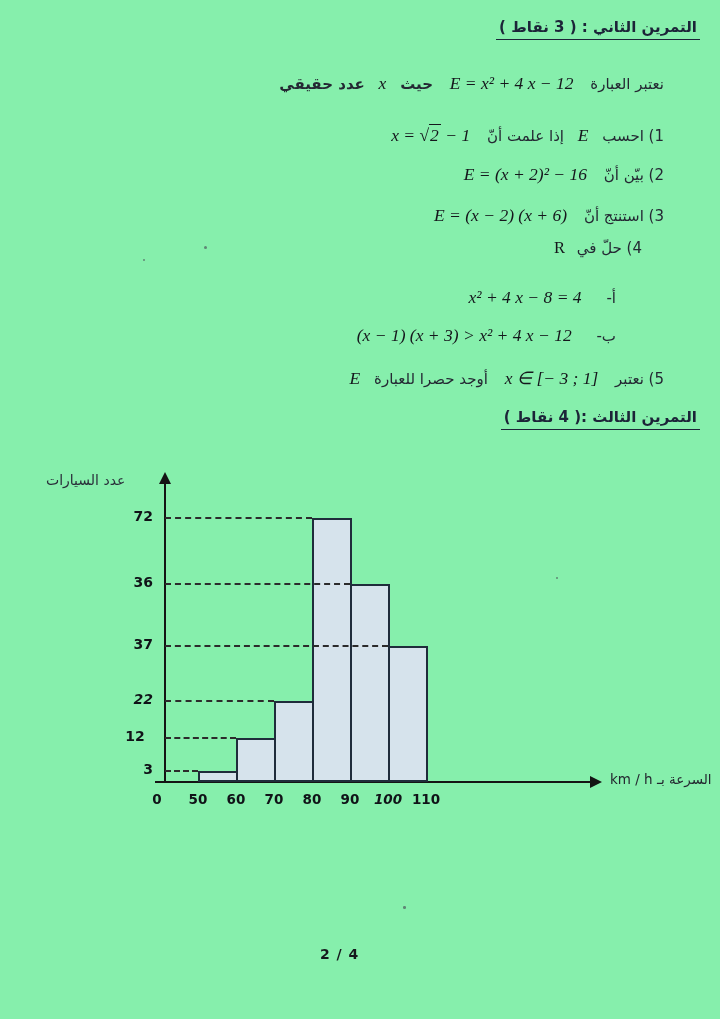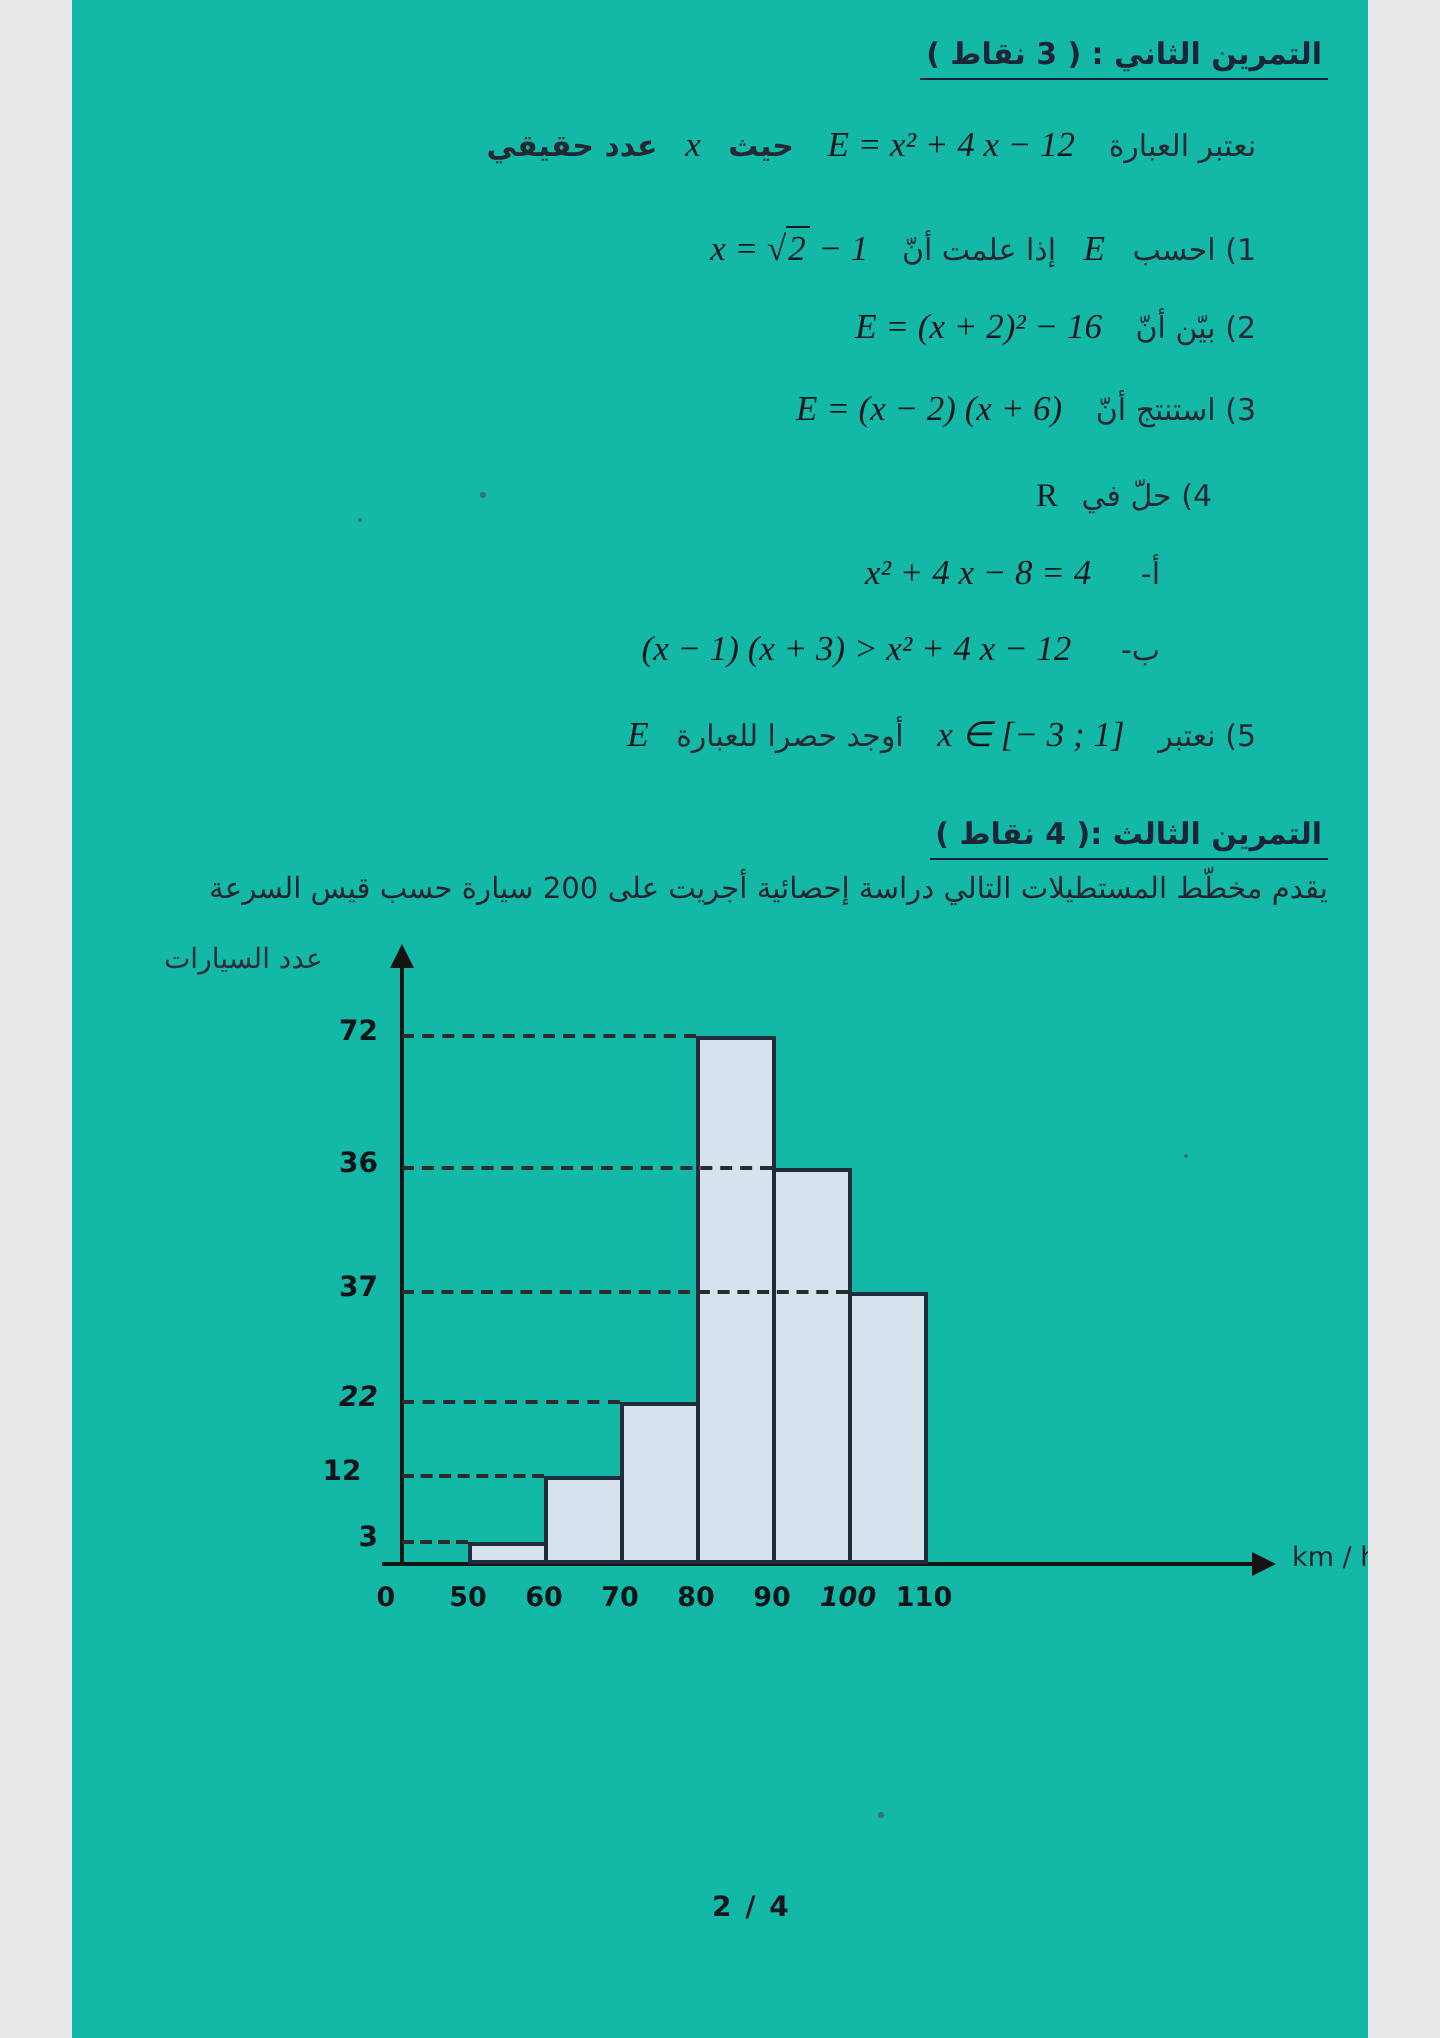--- a/index.html
+++ b/index.html
@@ -1,24 +1,24 @@
 <!DOCTYPE html>
 <html lang="ar"><head>
 <meta charset="utf-8">
 <style>
   html,body{margin:0;padding:0;}
   body{background:#e8e8e8;font-family:"DejaVu Sans",sans-serif;}
-  .page{position:relative;width:648px;height:1019px;background:#14b8a6;margin:0 auto;overflow:hidden;color:#22262e;}
+  .page{position:relative;width:720px;height:1019px;background:#86efac;margin:0 auto;overflow:hidden;color:#22262e;}
 
   
   .hdr{position:absolute;direction:rtl;white-space:nowrap;font-weight:700;font-size:15px;color:#1c2438;border-bottom:1.7px solid #1c2438;padding:0 3px 3px 3px;}
   .qline{position:absolute;direction:rtl;white-space:nowrap;font-size:15px;color:#242833;}
   .ar{display:inline-block;}
   .ar.b{font-weight:700;}
-  .math{font-family:"Liberation Serif",serif;font-style:italic;font-size:17.5px;color:#15171c;display:inline-block;margin:0 12px;}
+  .math{font-family:"Liberation Serif",serif;font-style:italic;font-size:17.5px;color:#15171c;display:inline-block;margin:11px 12px;}
   .mvar{font-family:"Liberation Serif",serif;font-style:italic;font-size:17.5px;color:#15171c;display:inline-block;margin:0 9px;}
   .mset{font-family:"Liberation Serif",serif;font-size:16.5px;color:#15171c;display:inline-block;margin:0 7px;}
   .radicand{border-top:1.6px solid #15171c;padding:0 2px 0 1px;}
   .gapL{margin:0 26px 0 8px;}
   .desc{position:absolute;direction:rtl;white-space:nowrap;font-size:14.6px;color:#23262f;}
 
   
   .chart{position:absolute;left:40px;top:468px;width:672px;height:352px;}
   .chart .ylabel{position:absolute;left:6px;top:4px;font-size:14px;color:#2a2f3a;direction:rtl;}
   .chart .vaxis{position:absolute;background:#141414;width:2.6px;}
@@ -82,21 +82,20 @@
   </div>
 
   <div class="qline" style="top:357px;right:56px;">
     <span class="ar">5) نعتبر</span>
     <span class="math" dir="ltr">x ∈ [− 3 ; 1]</span>
     <span class="ar">أوجد حصرا للعبارة</span>
     <span class="mvar" dir="ltr">E</span>
   </div>
 
   <div class="hdr" style="top:408px;right:20px;">التمرين الثالث :( 4 نقاط )</div>
-  <div class="desc" style="top:436px;right:20px;">يقدم مخطّط المستطيلات التالي دراسة إحصائية أجريت على 200 سيارة حسب قيس السرعة</div>
 
   <div class="chart" id="plot">
     <div class="ylabel">عدد السيارات</div>
     <div class="vaxis" style="left:123.7px;top:16px;height:298px;"></div>
     <div class="arrow-up" style="left:118.5px;top:4px;"></div>
     <div class="haxis" style="left:115px;top:312.7px;width:440px;"></div>
     <div class="arrow-right" style="left:550px;top:307.5px;"></div>
     <div class="xaxis-label" style="left:570px;top:303px;">السرعة بـ km / h</div>
   <div class="bar" style="left: 158px; top: 303px; width: 40px; height: 11px; background: rgb(214, 227, 236); border-color: rgb(31, 44, 59);"></div>
       <div class="bar" style="left: 196px; top: 270px; width: 40px; height: 44px; background: rgb(214, 227, 236); border-color: rgb(31, 44, 59);"></div>

